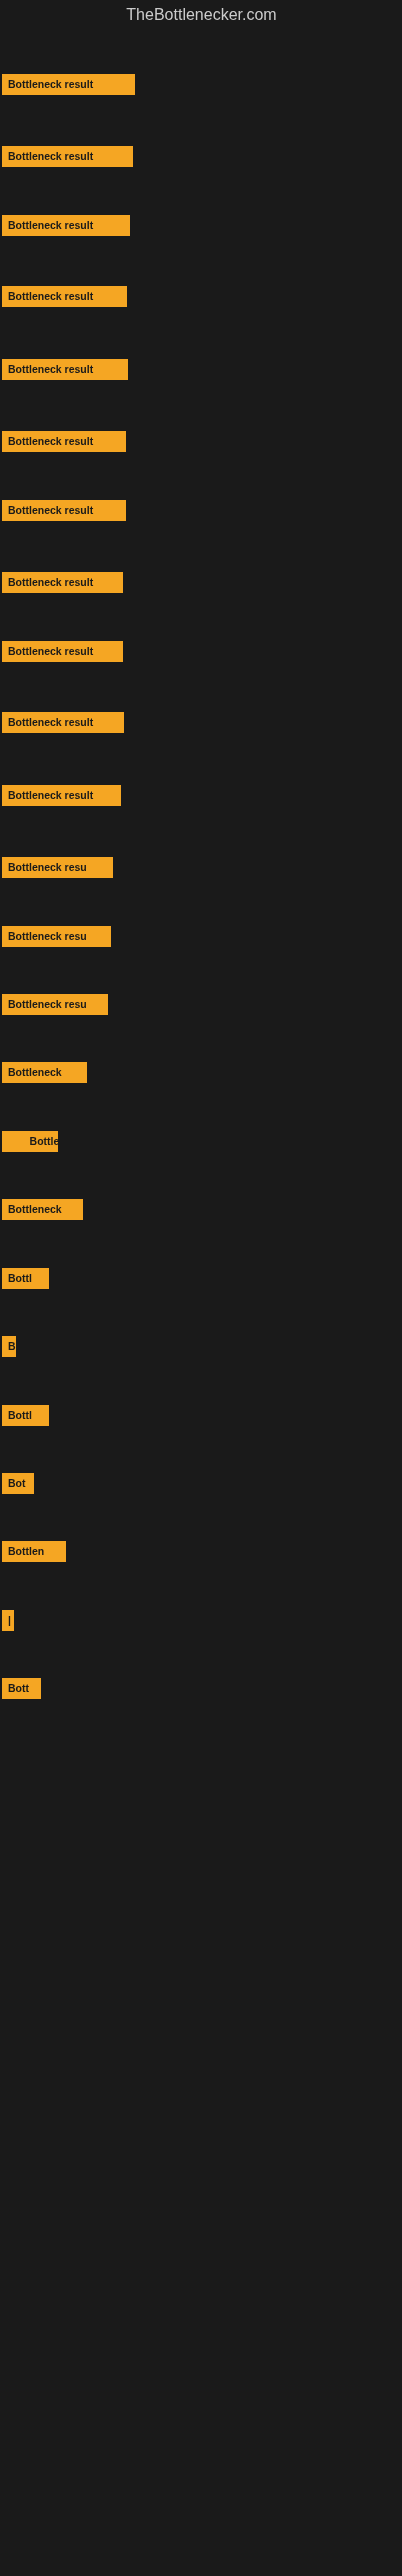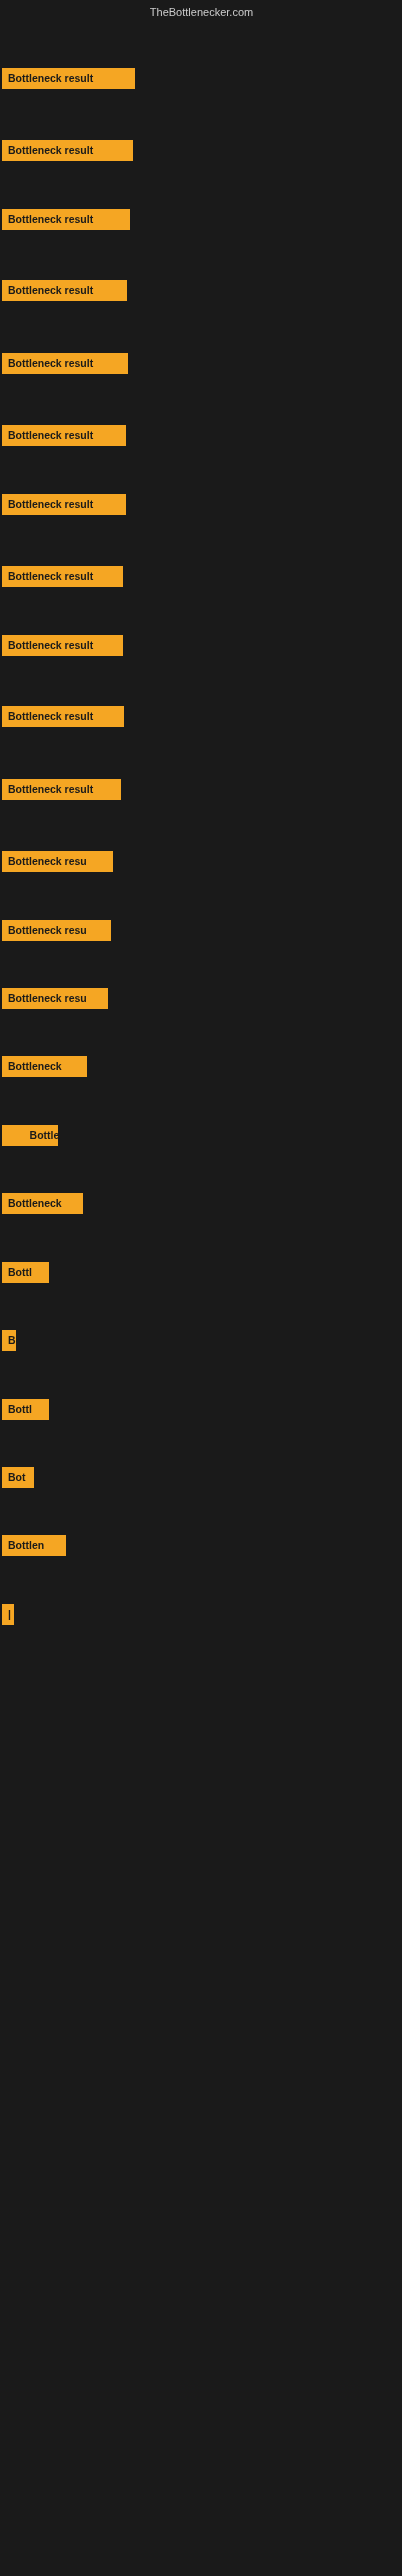--- a/index.html
+++ b/index.html
@@ -12,21 +12,21 @@
       width: 403px;
       min-height: 2576px;
       background-color: #1a1a1a;
       font-family: Arial, sans-serif;
       position: relative;
     }
 
     .site-title {
       text-align: center;
       color: #cccccc;
-      font-size: 11px;
+      font-size: 16px;
       padding: 6.4px 0 3.2px 0;
       font-weight: normal;
     }
 
     .bottleneck-bar {
       background-color: #f5a623;
       color: #1a1a1a;
       font-size: 10.5px;
       font-weight: bold;
       padding: 4.8px 6.4px;
@@ -58,14 +58,15 @@
     <div style="position: absolute; top: 966px; left: 0px; width: 100%;"><div class="bottleneck-bar" style="width: 106px;">Bottleneck resu</div></div>
     <div style="position: absolute; top: 1034px; left: 0px; width: 100%;"><div class="bottleneck-bar" style="width: 85px;">Bottleneck</div></div>
     <div style="position: absolute; top: 1103px; left: 0px; width: 100%;"><div class="bottleneck-bar" style="width: 56px; padding-left: 28px;">Bottle</div></div>
     <div style="position: absolute; top: 1171px; left: 0px; width: 100%;"><div class="bottleneck-bar" style="width: 81px;">Bottleneck</div></div>
     <div style="position: absolute; top: 1240px; left: 0px; width: 100%;"><div class="bottleneck-bar" style="width: 47px;">Bottl</div></div>
     <div style="position: absolute; top: 1308px; left: 0px; width: 100%;"><div class="bottleneck-bar" style="width: 14.5px;">B</div></div>
     <div style="position: absolute; top: 1377px; left: 0px; width: 100%;"><div class="bottleneck-bar" style="width: 47px;">Bottl</div></div>
     <div style="position: absolute; top: 1445px; left: 0px; width: 100%;"><div class="bottleneck-bar" style="width: 32px;">Bot</div></div>
     <div style="position: absolute; top: 1513px; left: 0px; width: 100%;"><div class="bottleneck-bar" style="width: 64px;">Bottlen</div></div>
     <div style="position: absolute; top: 1582px; left: 0px; width: 100%;"><div class="bottleneck-bar" style="width: 9.7px;">|</div></div>
+    <div style="position: absolute; top: 1650px; left: 0px; width: 100%;"><div class="bottleneck-bar" style="width: 39px;">Bott</div></div>
   </div>
 
 
 </body></html>

